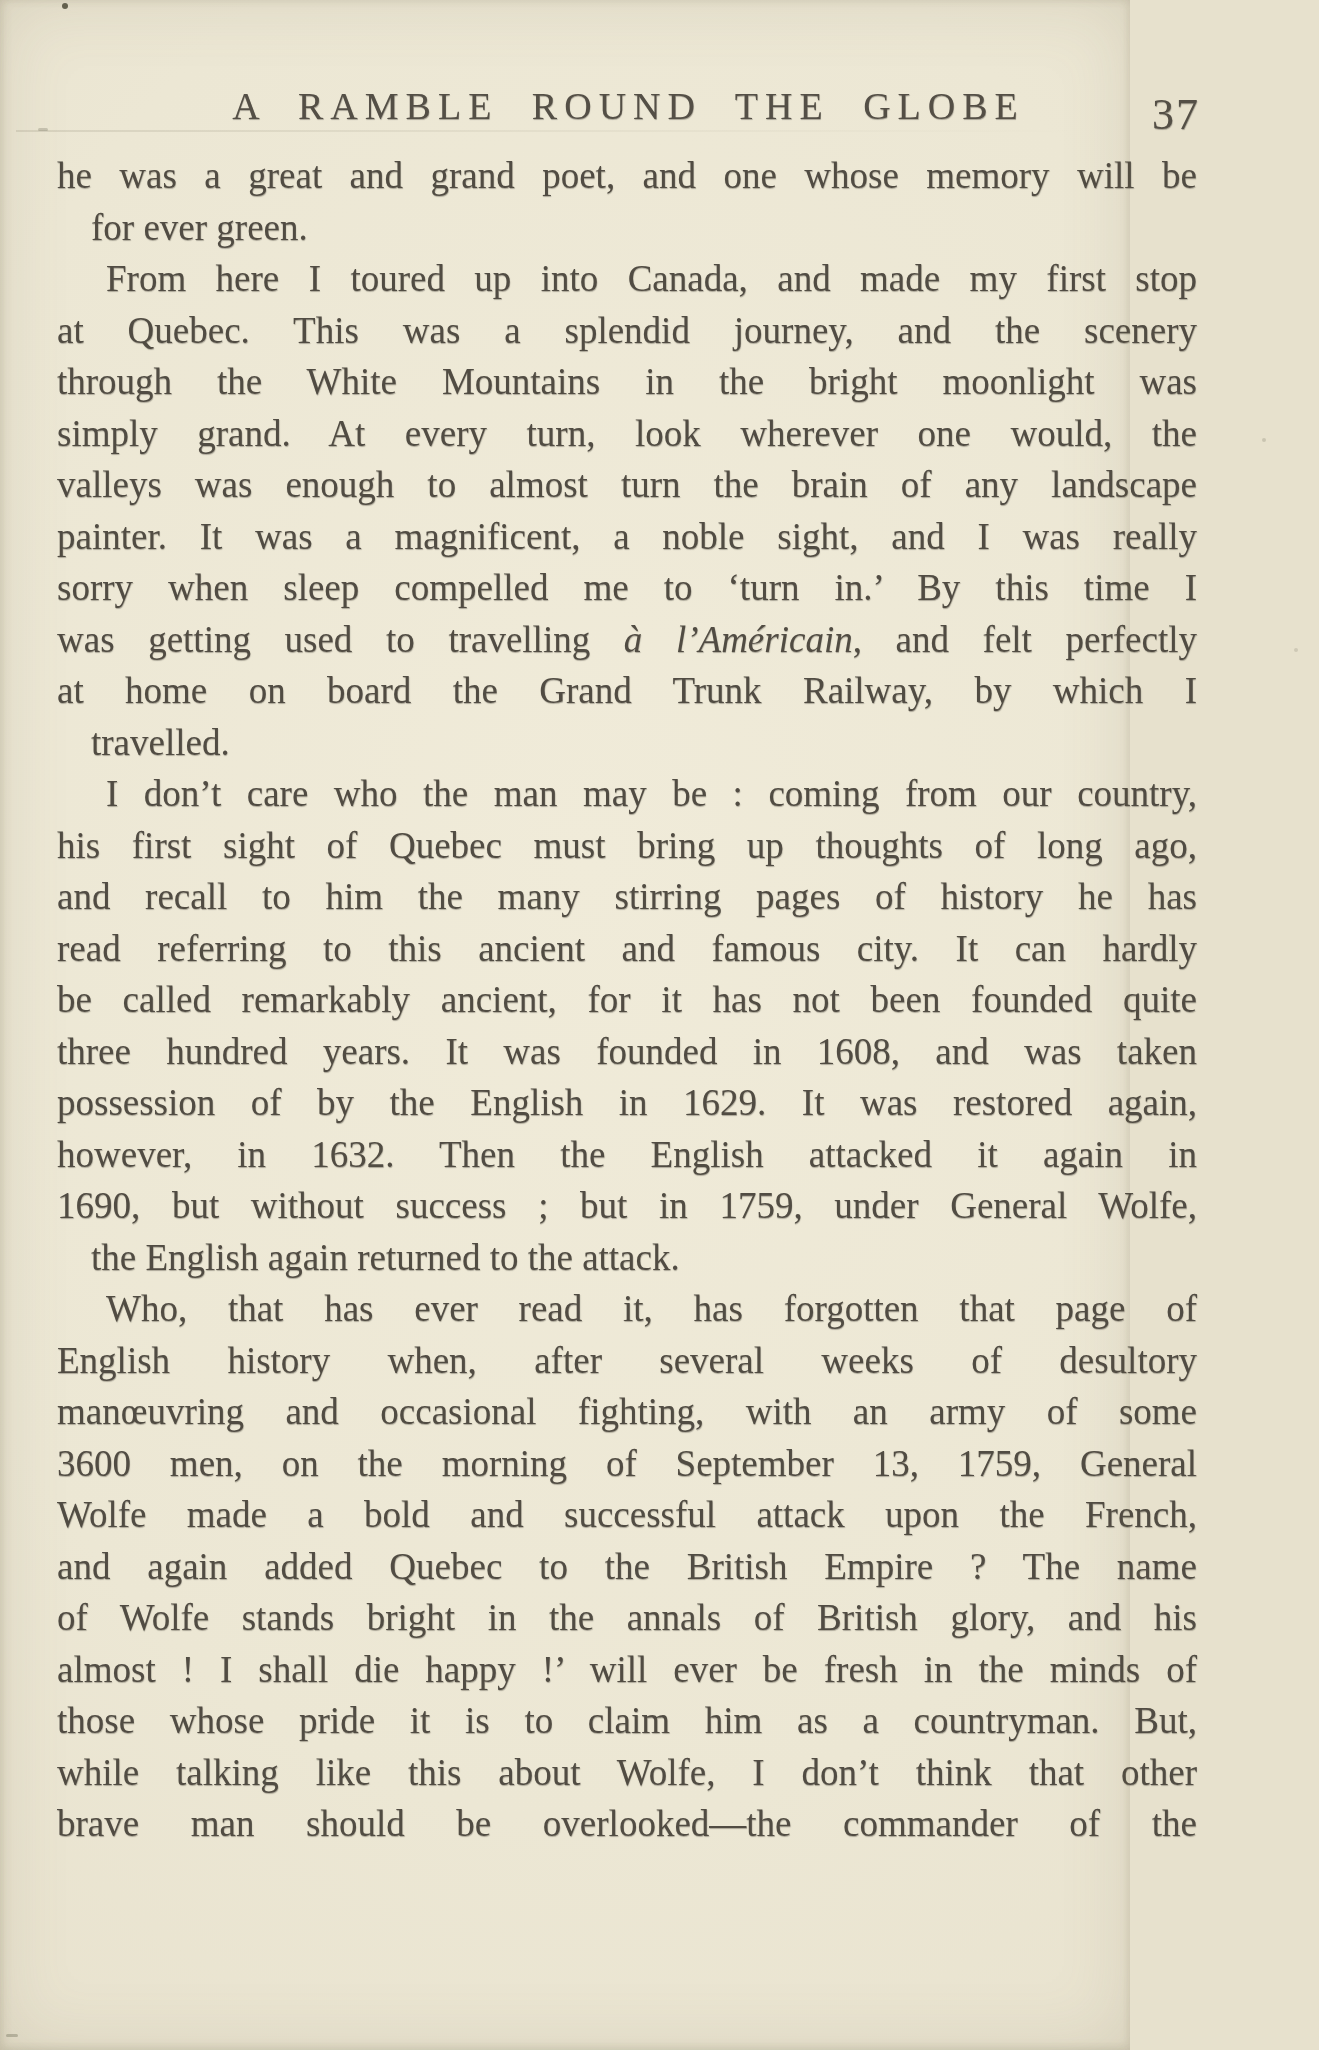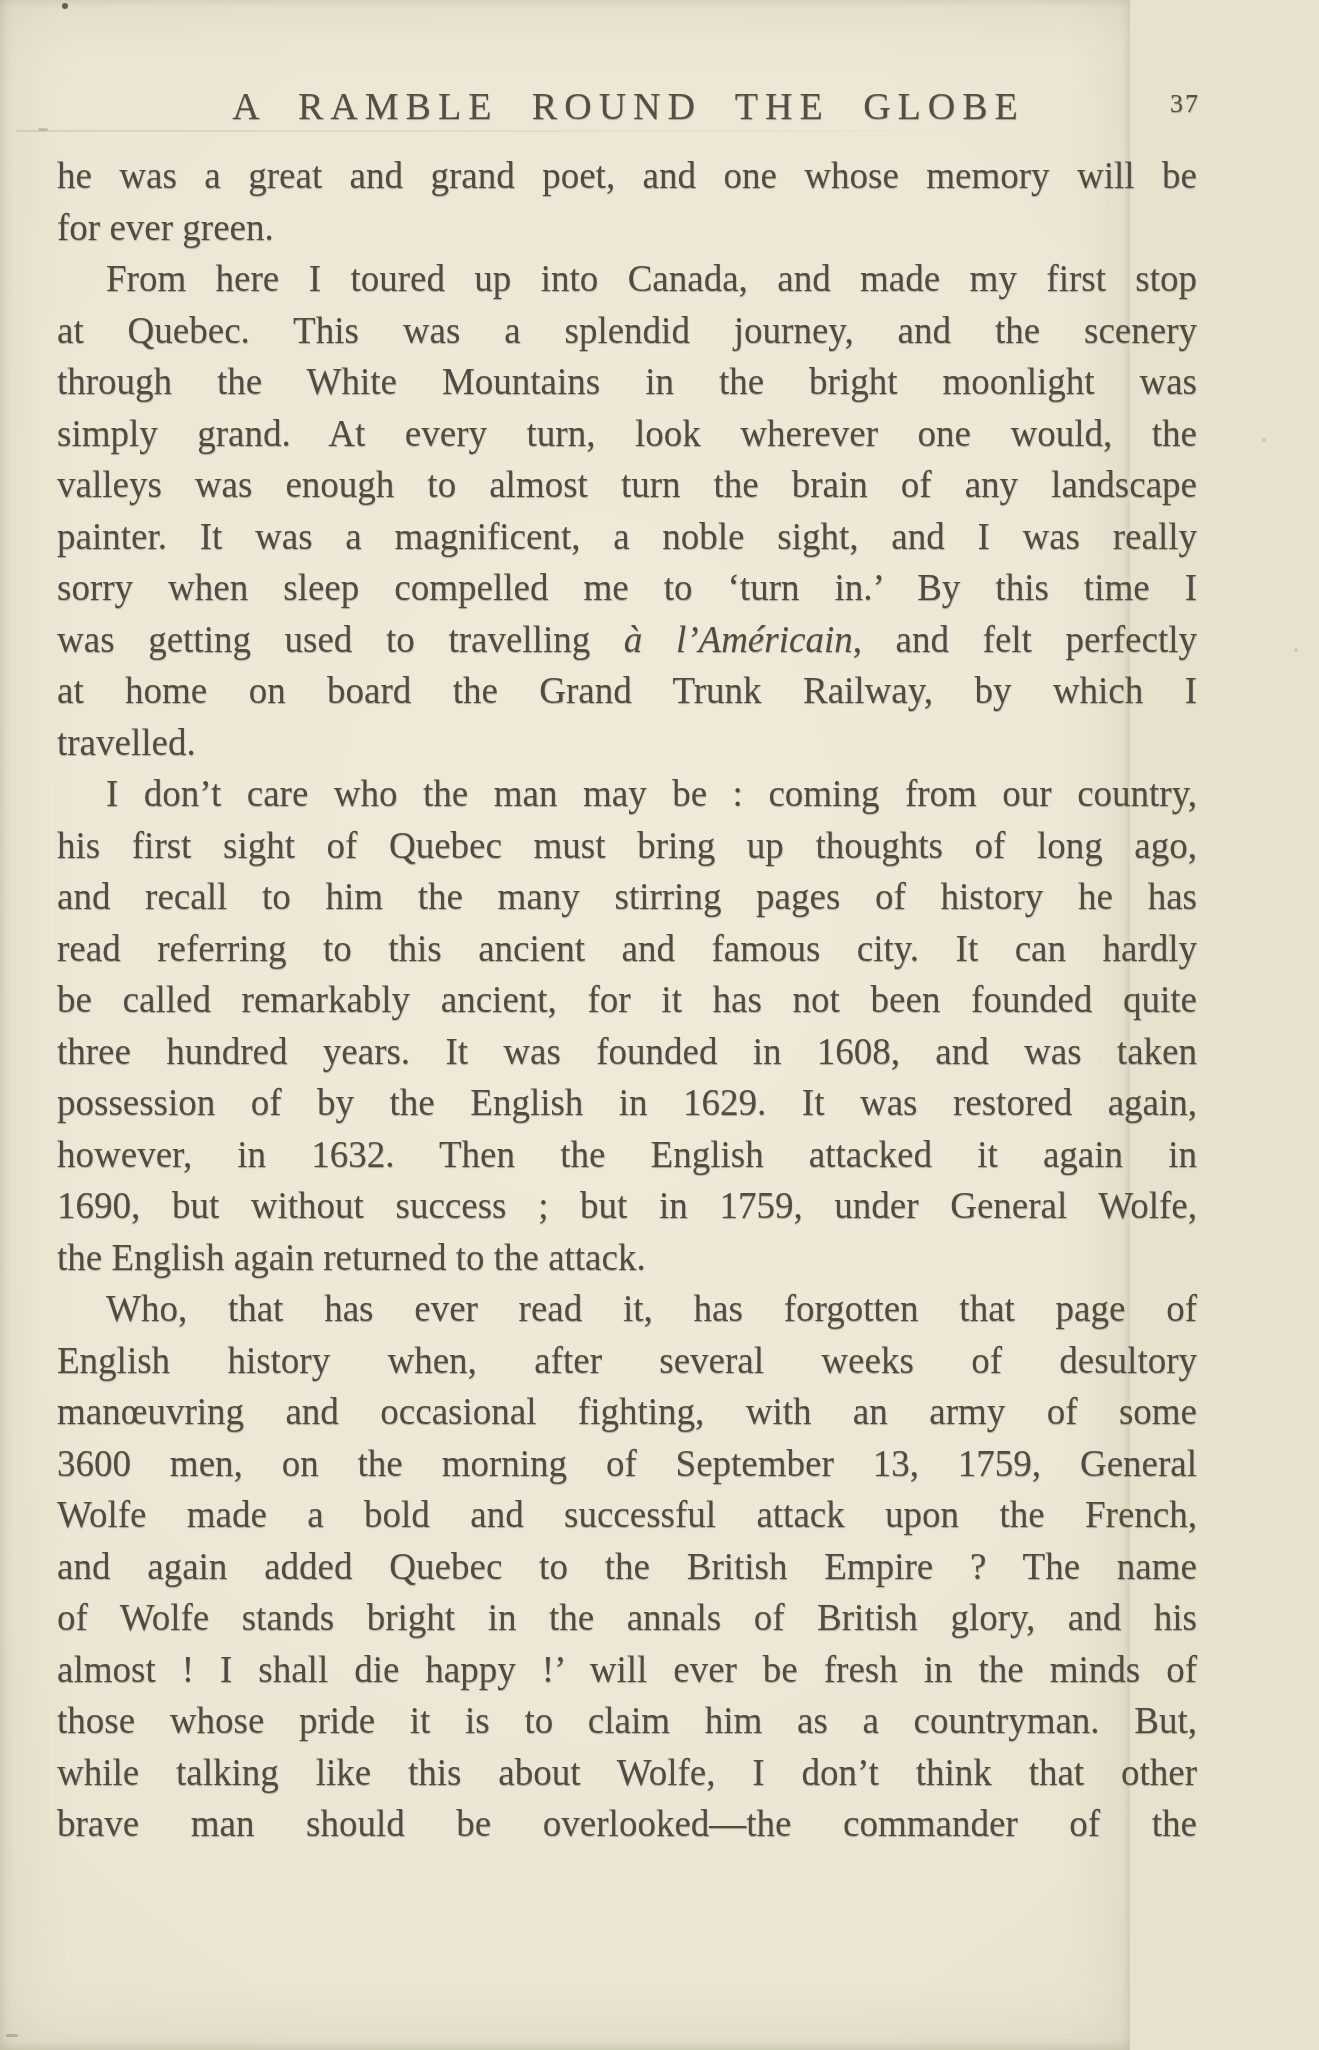--- a/index.html
+++ b/index.html
@@ -30,36 +30,36 @@
   }
   .running-title {
     display: block; text-align: center;
     font-size: 38px; line-height: 40px;
     letter-spacing: 7px; word-spacing: 17px;
     color: #544f46;
     text-shadow: 0.4px 0.6px 0.8px rgba(84, 79, 70, 0.45);
   }
   .page-number {
     position: absolute; right: 0; top: 3px;
-    font-size: 26px; letter-spacing: 2px;
+    font-size: 44px; letter-spacing: 2px;
     color: #544f46;
     text-shadow: 0.4px 0.6px 0.8px rgba(84, 79, 70, 0.45);
   }
   .body-text {
     position: absolute; top: 150px; left: 57px; width: 1140px;
     font-size: 37px;
     color: #514c43;
     text-shadow: 0.4px 0.5px 0.9px rgba(81, 76, 67, 0.42);
   }
   .line {
     height: 51.5px; line-height: 51.5px;
     text-align: justify; text-align-last: justify;
     white-space: normal;
   }
-  .line.no-just { text-align: right; text-align-last: left; }
+  .line.no-just { text-align: right; text-align-last: left; margin-left: 34px; }
   .line.indent { text-indent: 49px; }
   .line .it { font-style: italic; }
   .speck { position: absolute; background: #454433; pointer-events: none; }
   .crease {
     position: absolute; left: 16px; top: 130px; width: 1070px; height: 2px;
     background: linear-gradient(90deg, rgba(92,86,64,0.14), rgba(92,86,64,0.05) 60%, rgba(92,86,64,0));
     pointer-events: none;
   }
 </style>
 </head>

